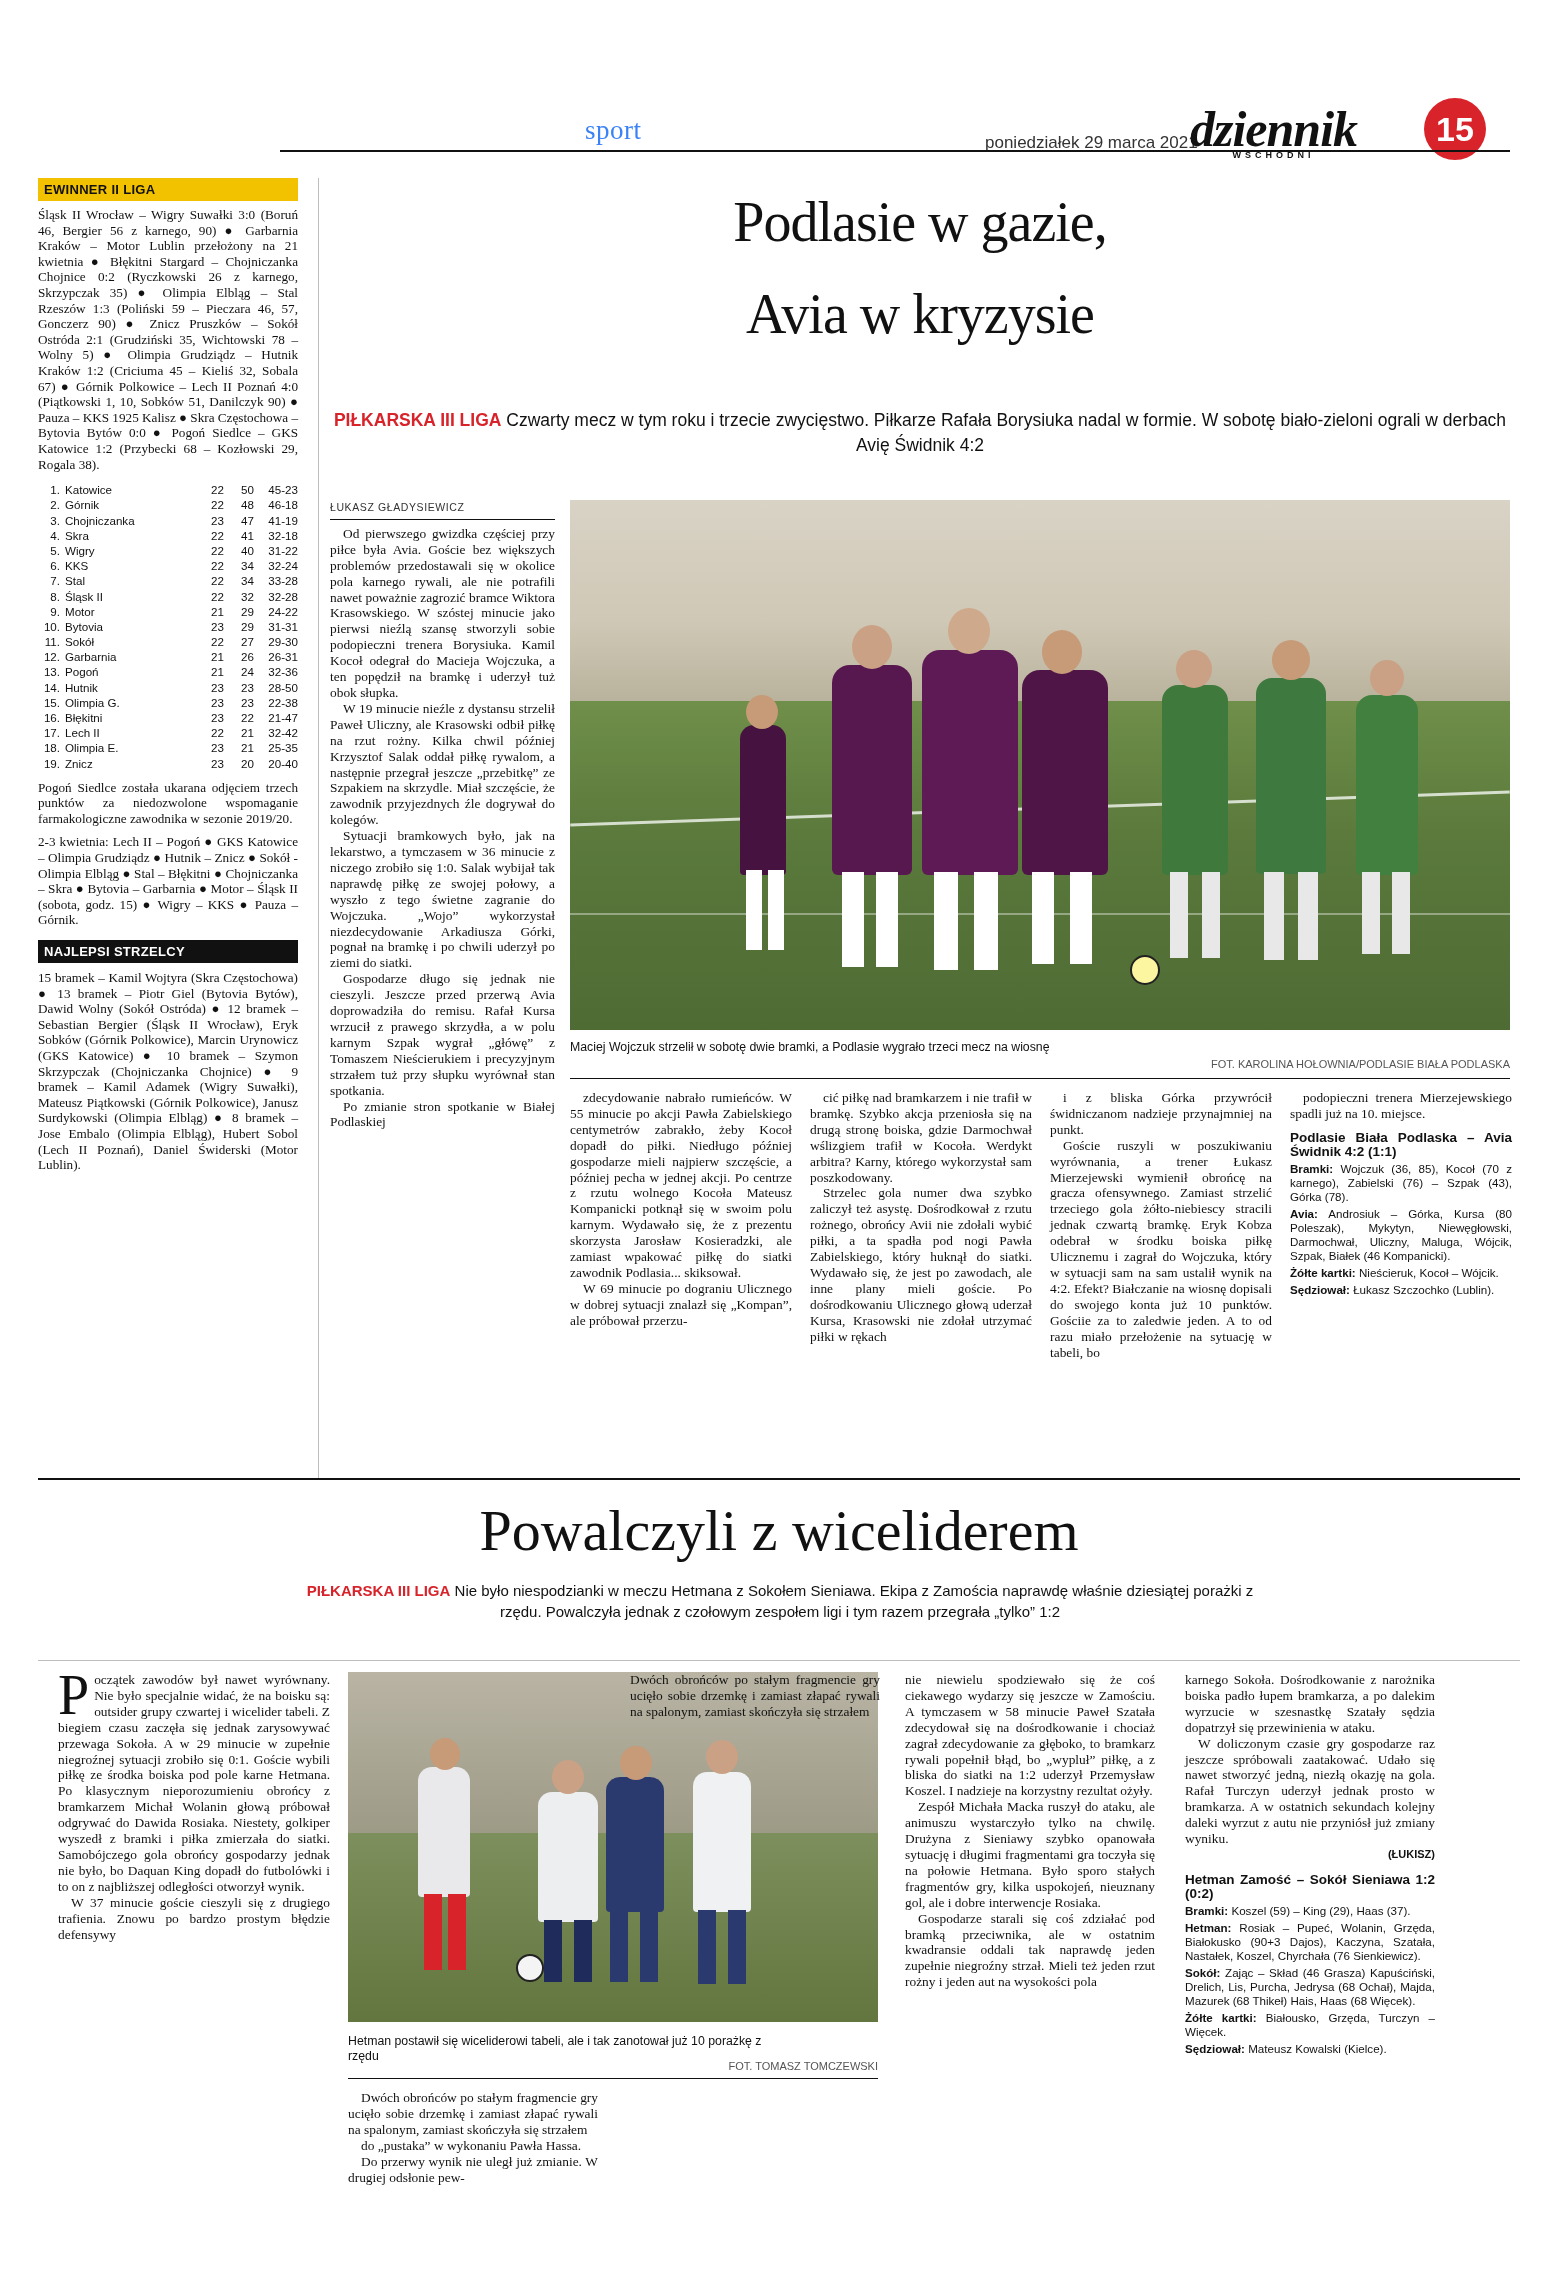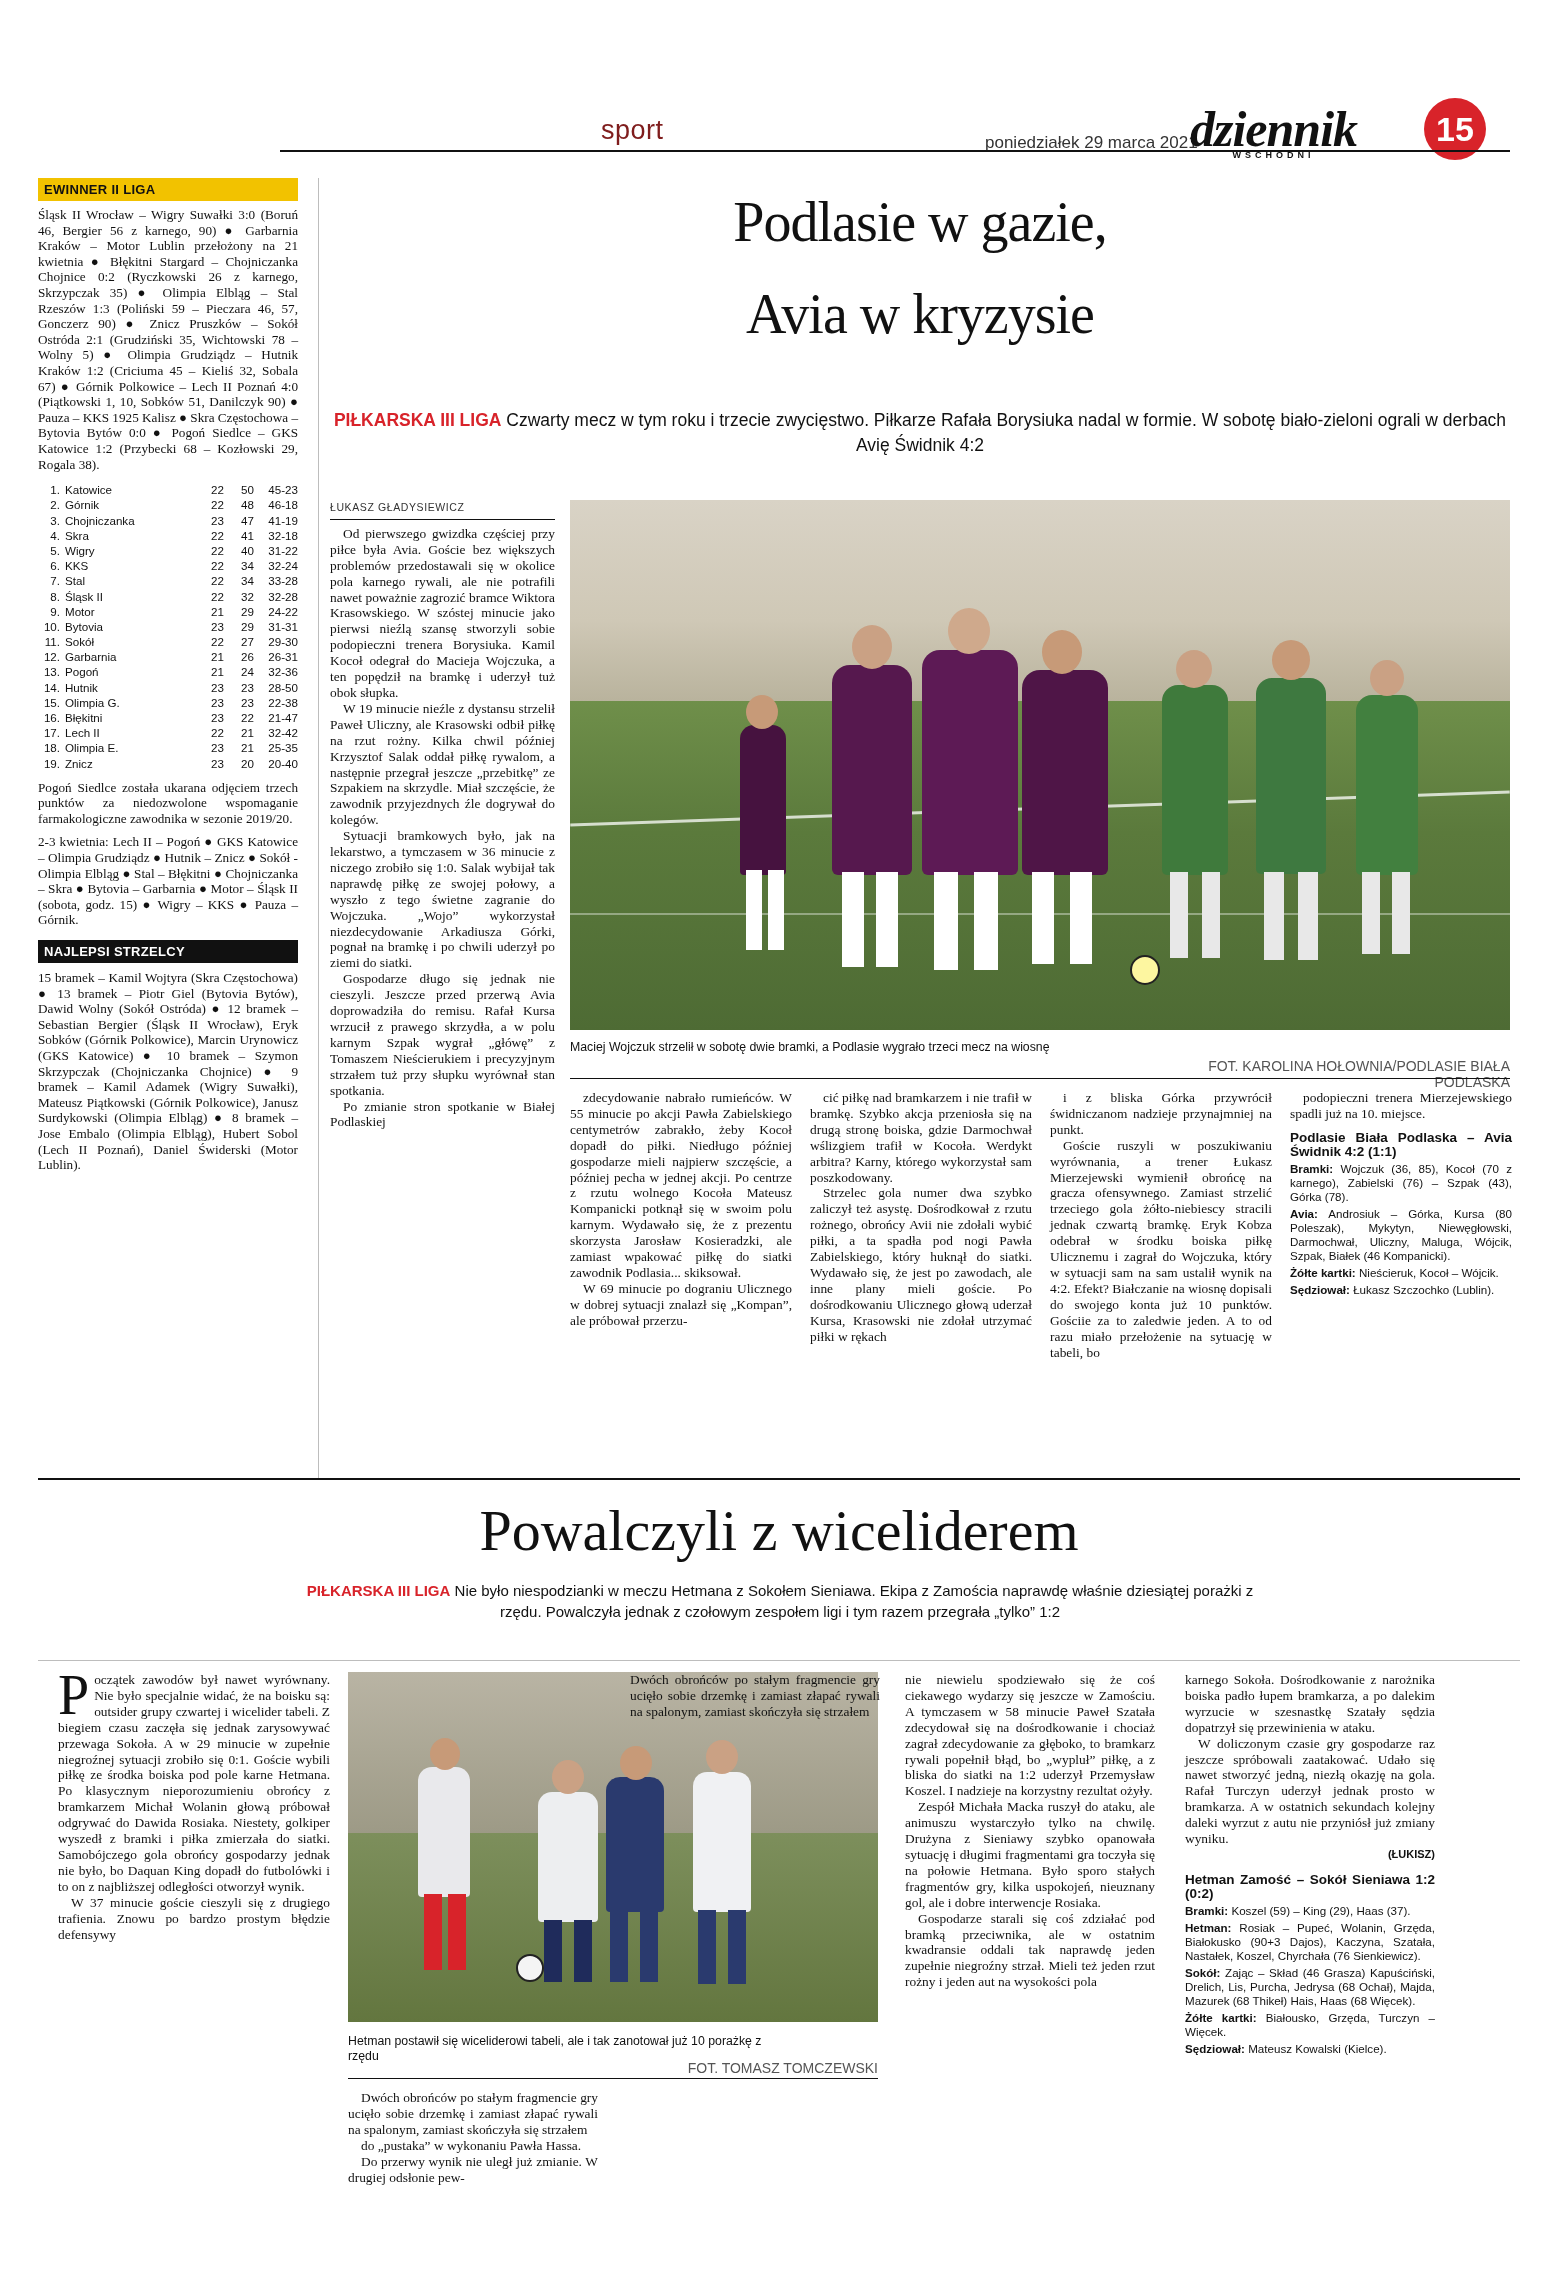--- a/index.html
+++ b/index.html
@@ -10,22 +10,22 @@
     color:#111;
     position:relative;
     overflow:hidden;
   }
   .page{position:relative;width:1558px;height:2281px;padding:0;box-sizing:border-box;}
 
   
   .masthead{position:absolute;left:0;top:0;width:1558px;height:150px;}
   .mast-sport{
     position:absolute;left:585px;top:115px;
-    font-family:Liberation Sans, sans-serif;
-    font-size:27px;color:#7f1d1d;letter-spacing:.5px;margin-left:16px;
+    font-family:Liberation Serif, serif;
+    font-size:27px;color:#3b82f6;letter-spacing:.5px;
   }
   .mast-rule{position:absolute;left:280px;top:150px;width:1230px;height:2px;background:#111;}
   .mast-date{
     position:absolute;left:985px;top:133px;
     font-family:"Liberation Sans",sans-serif;font-size:17px;color:#333;
   }
   .mast-logo{
     position:absolute;left:1190px;top:100px;
     font-family:"Liberation Serif",serif;font-weight:bold;font-style:italic;
     font-size:50px;color:#111;letter-spacing:-1px;
@@ -86,21 +86,21 @@
 
   .photo{
     position:absolute;background:#5e7a4a;overflow:hidden;
   }
   .photo .sky{position:absolute;left:0;top:0;right:0;height:38%;
     background:linear-gradient(#d9d3c6,#cfc8b6 60%,#b9b39d);}
   .photo .grass{position:absolute;left:0;top:38%;right:0;bottom:0;
     background:linear-gradient(#6f8f4a,#5b7a3c 40%,#4e6b34);}
   .photo .line{position:absolute;height:3px;background:rgba(255,255,255,.75);}
   .ph-credit{
-    position:absolute;font-family:"Liberation Sans",sans-serif;font-size:14px;
+    position:absolute;font-family:"Liberation Sans",sans-serif;font-size:11px;
     color:#555;text-align:right;
   }
   .ph-caption{
     position:absolute;font-family:"Liberation Sans",sans-serif;font-size:12.3px;color:#111;
   }
 
   .sidebox{position:absolute;font-family:"Liberation Sans",sans-serif;font-size:11.6px;
     line-height:14px;text-align:justify;}
   .sidebox h4{margin:0 0 3px 0;font-size:13.5px;}
   .sidebox b{font-weight:bold;}

